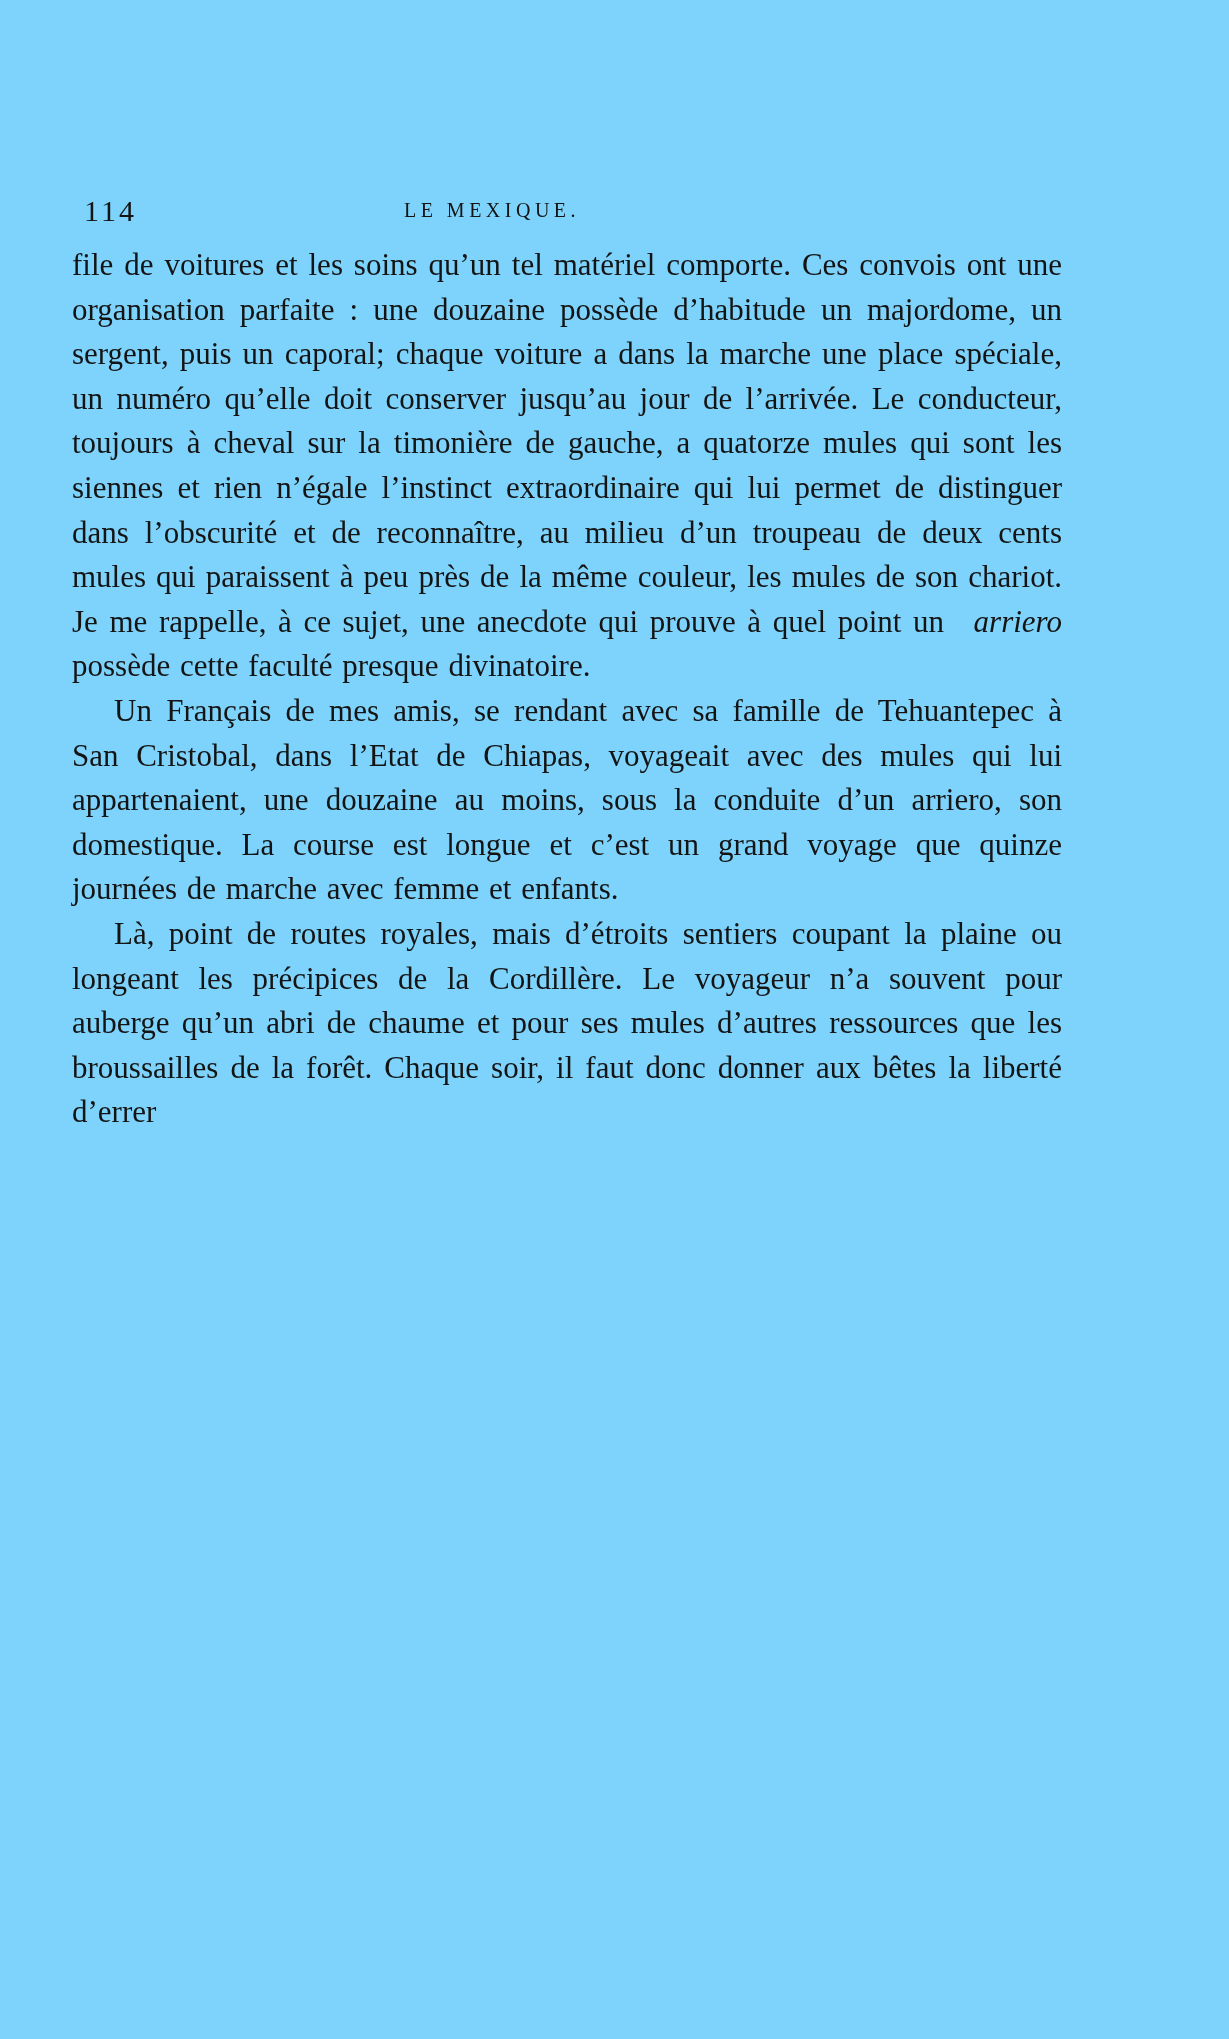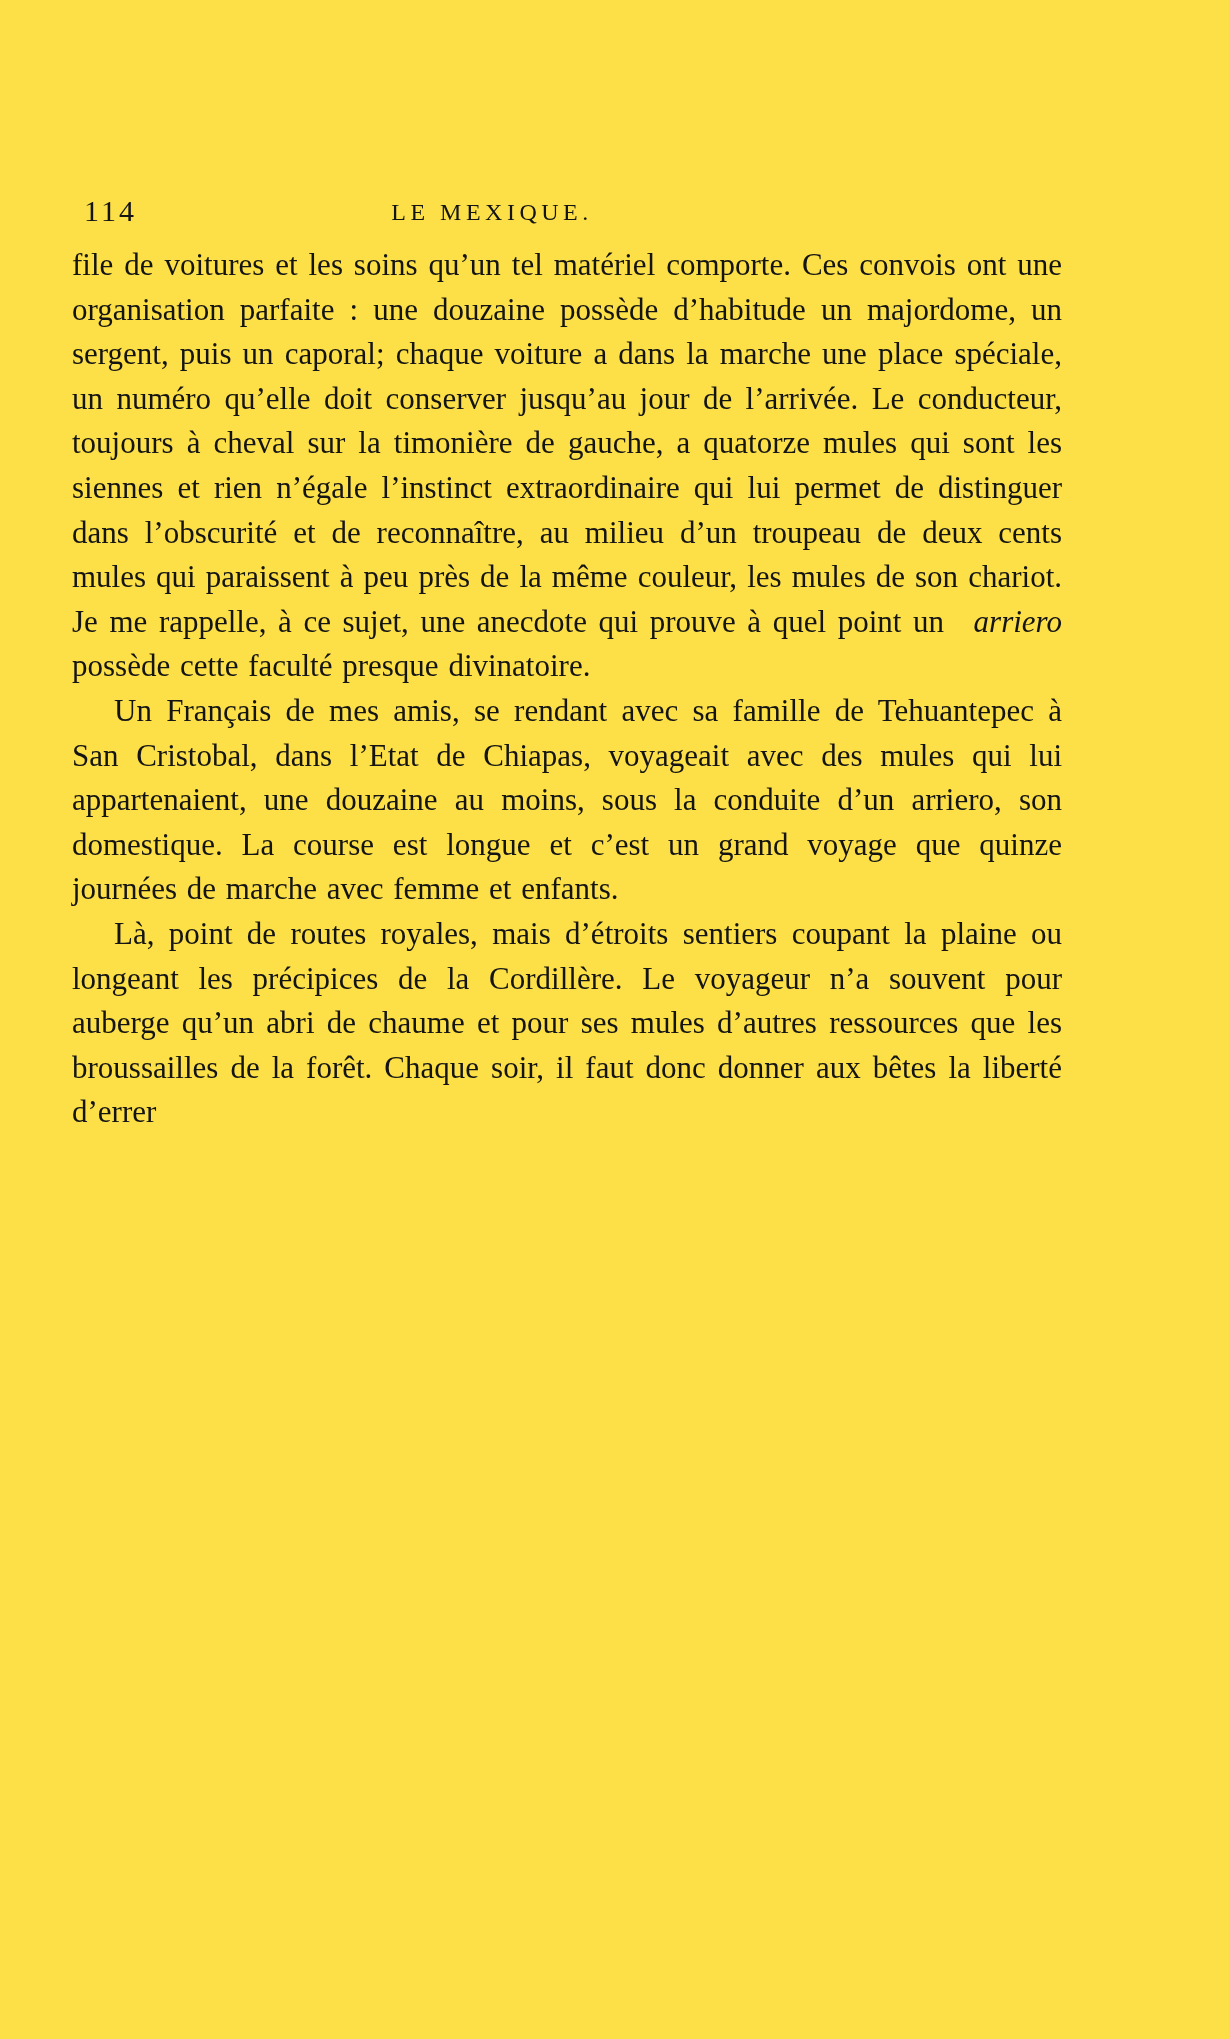--- a/index.html
+++ b/index.html
@@ -2,21 +2,21 @@
 <html><head>
 <meta charset="utf-8">
 <style>
   * { box-sizing: border-box; }
   html, body { margin: 0; padding: 0; background: #ffffff; }
 
   .page {
     position: relative;
     width: 1229px;
     height: 2039px;
-    background: #fde047;
+    background: #7dd3fc;
     color: #141414;
     font-family: "Liberation Serif", "DejaVu Serif", serif;
     overflow: hidden;
   }
 
   .header-row {
     position: absolute;
     top: 192px;
     left: 72px;
     width: 990px;
@@ -30,21 +30,21 @@
     font-size: 30px;
     letter-spacing: 3px;
   }
 
   .running-title {
     position: absolute;
     left: 0;
     top: 7px;
     width: 840px;
     text-align: center;
-    font-size: 24px;
+    font-size: 20px;
     letter-spacing: 4.5px;
   }
 
   .text-block {
     position: absolute;
     top: 243px;
     left: 72px;
     width: 990px;
     font-size: 31px;
     line-height: 44.6px;

